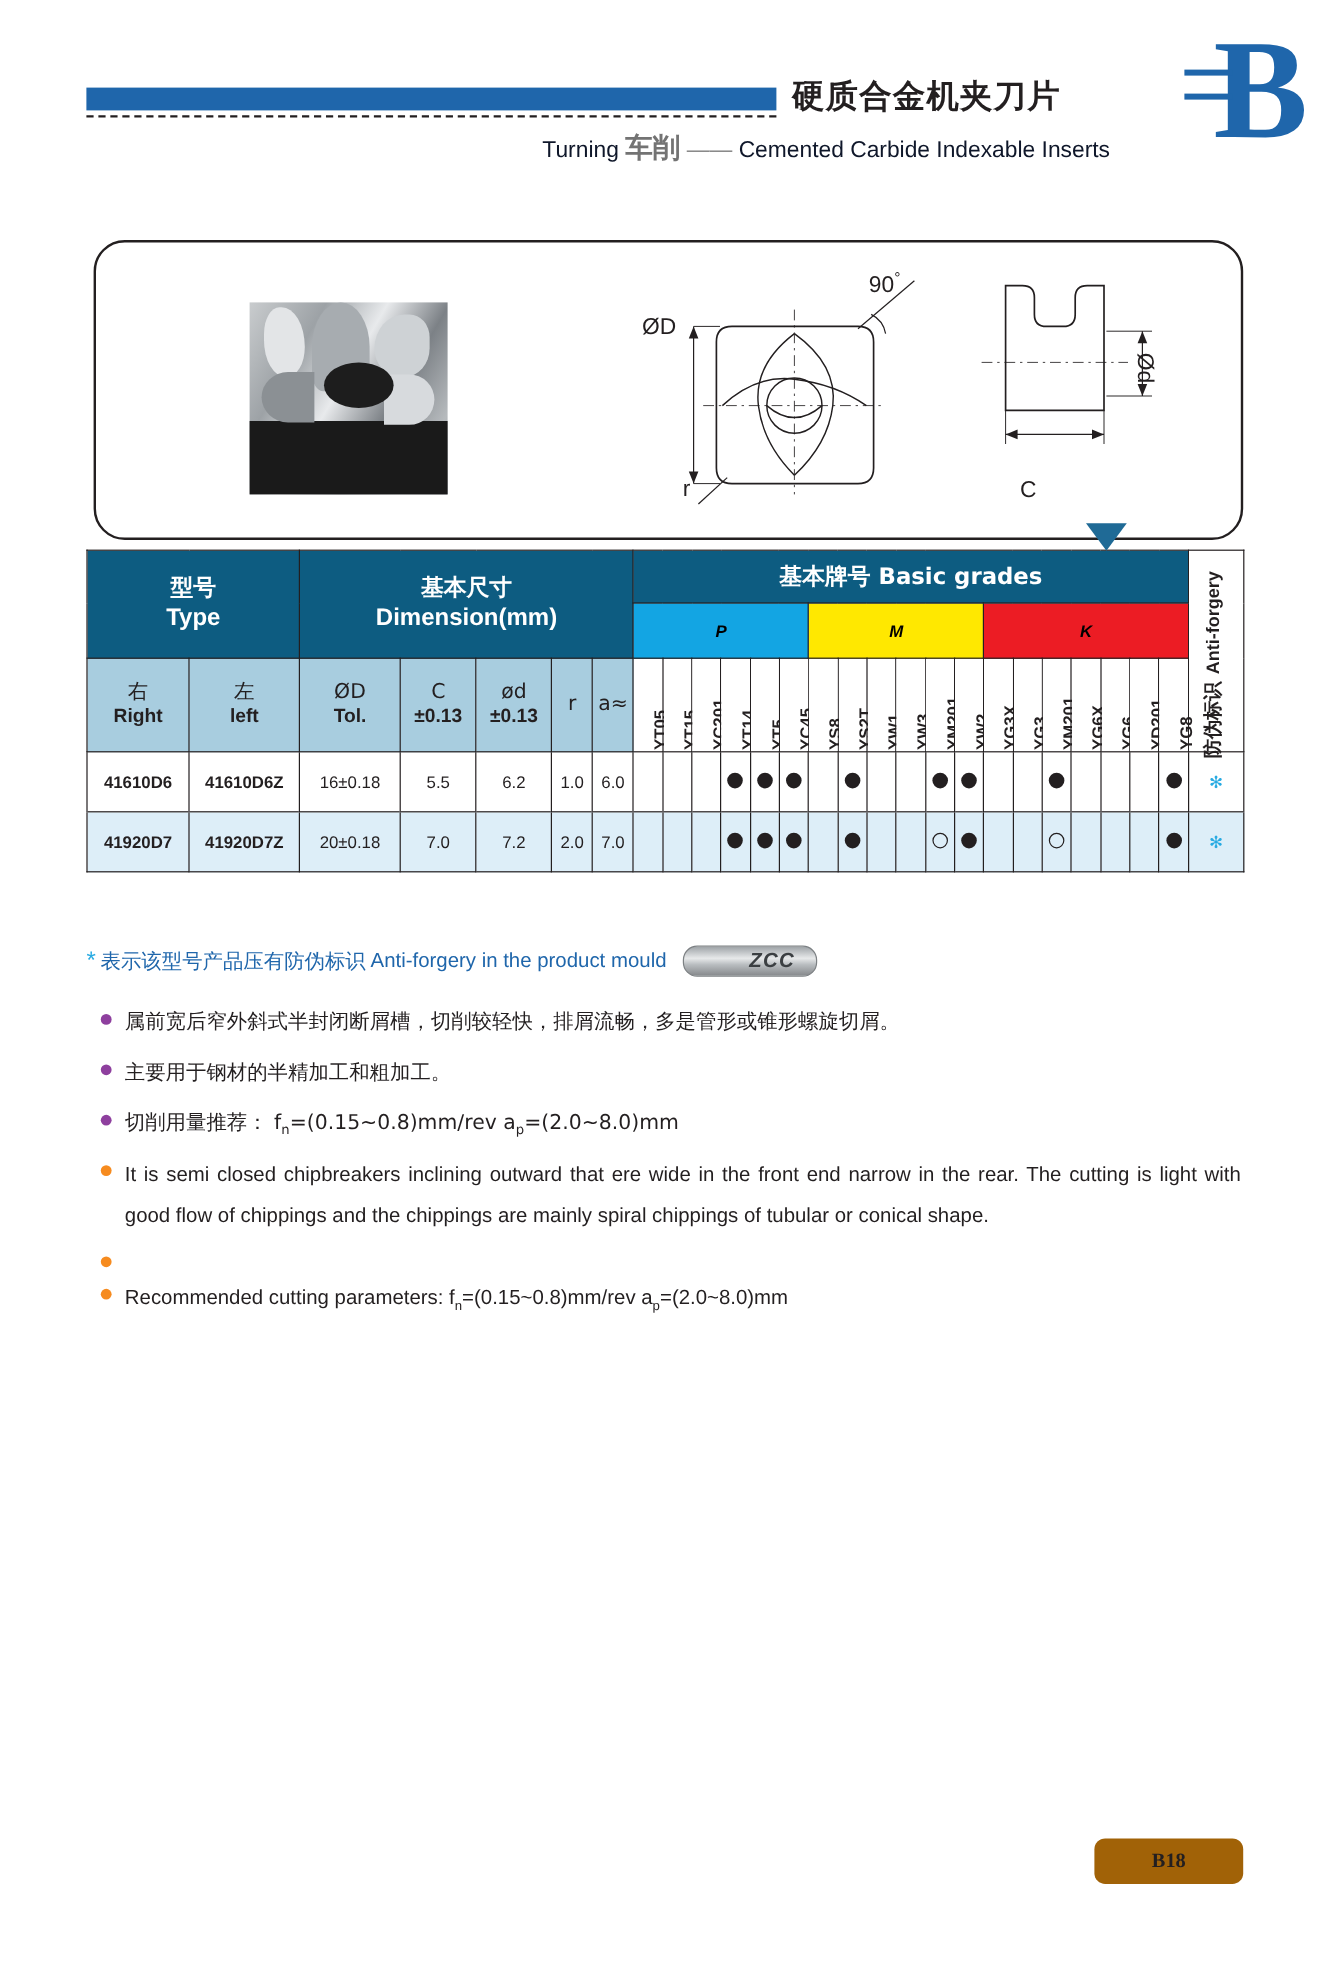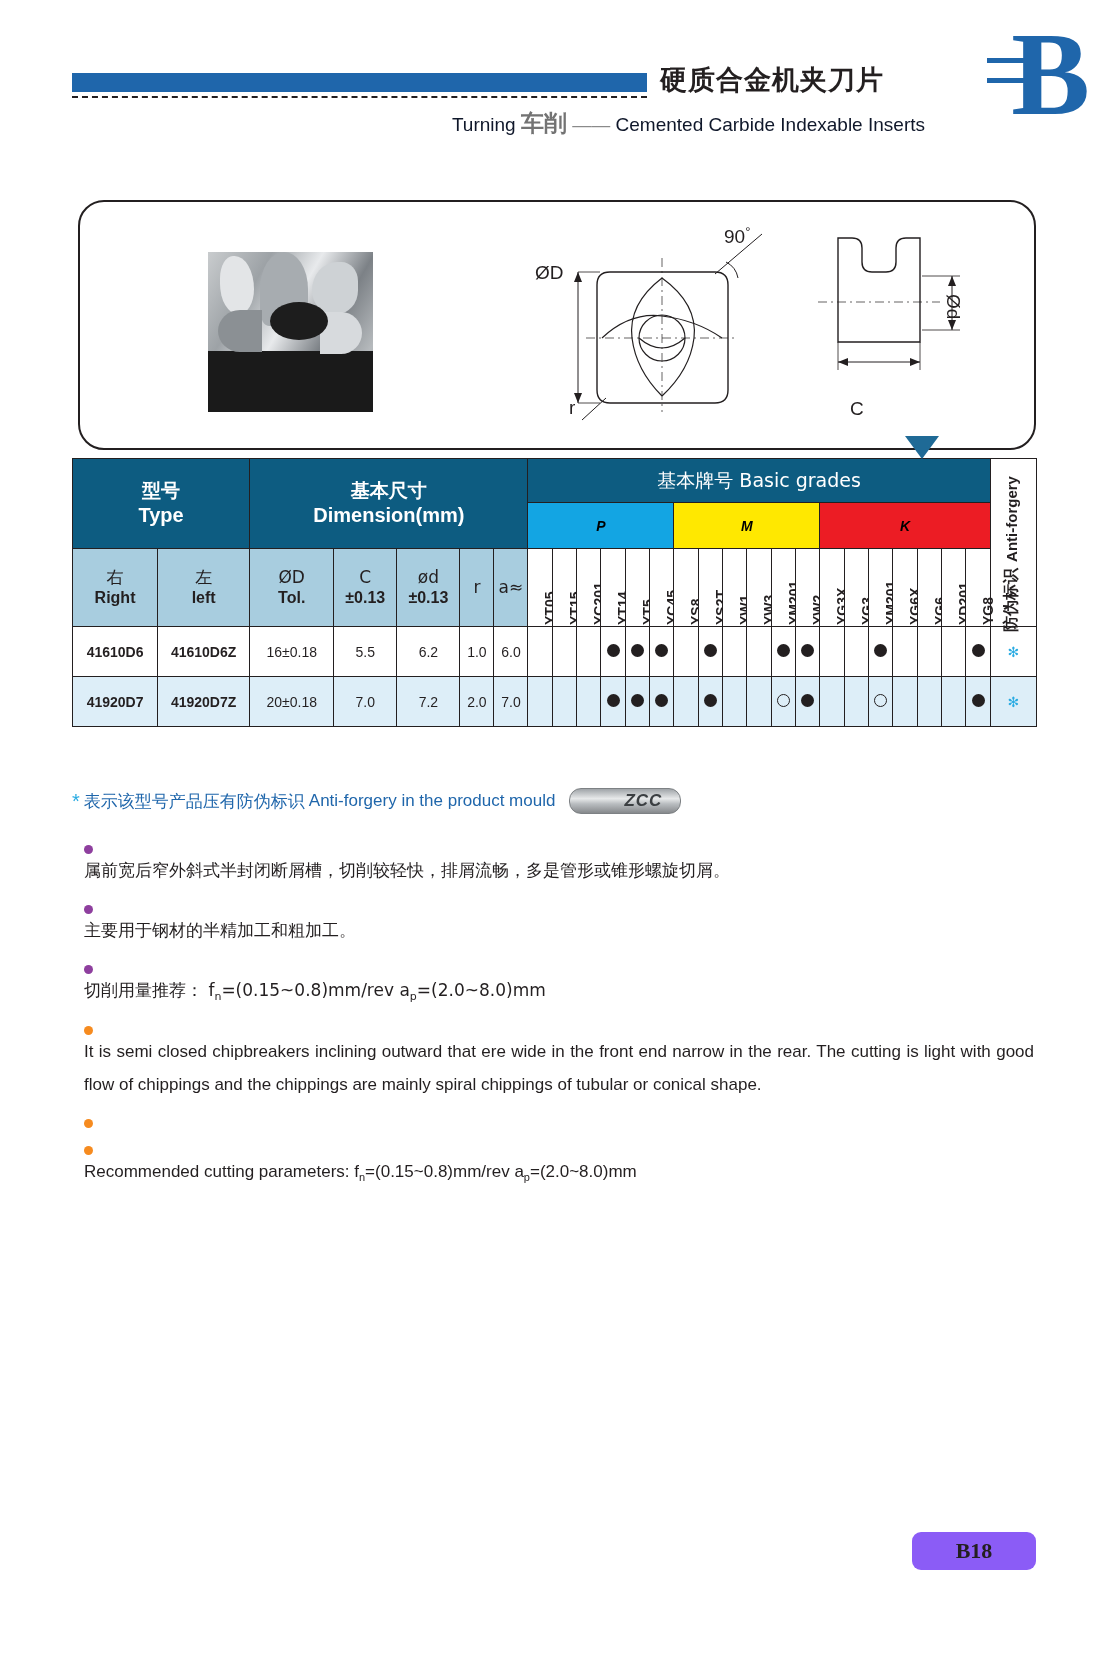--- a/index.html
+++ b/index.html
@@ -93,21 +93,21 @@
   table.main th, table.main td {
     border:1px solid #231f20; padding:0; text-align:center;
     vertical-align:middle;
     font-size:14px;
   }
   .th-dark { background:#0d5c81; color:#fff; }
   .th-dark .cn { display:block; font-size:19px; font-weight:bold;
     font-family:"DejaVu Sans","Liberation Sans",sans-serif; line-height:1.25;}
   .th-dark .en { display:block; font-size:20px; font-weight:bold; line-height:1.25;}
   .th-grades { background:#0d5c81; color:#fff; height:44px; }
-  .th-grades .txt{ font-size:19px; font-weight:normal;
+  .th-grades .txt{ font-size:19px; font-weight:bold;
     font-family:"DejaVu Sans","Liberation Sans",sans-serif;}
   .th-sub { background:#a8cddf; color:#231f20; height:78px; }
   .th-sub .cn { display:block; font-size:17px; font-weight:normal;
     font-family:"DejaVu Sans","Liberation Sans",sans-serif; line-height:1.3;}
   .th-sub .en { display:block; font-size:16px; line-height:1.3;}
   .grp-P { background:#13a5e3; color:#000; }
   .grp-M { background:#ffe800; color:#000; }
   .grp-K { background:#ec1c24; color:#000; }
   .grp-letter { font-size:27px; font-weight:bold; font-style:italic; height:46px; }
 
@@ -159,40 +159,40 @@
   }
   .zcc-logo span{
     position:absolute; inset:0; display:flex; align-items:center; justify-content:center;
     font-size:17px; font-weight:bold; font-style:italic; color:#3b3f42;
     letter-spacing:1px;
     padding-left:36px;
   }
 
   
   .bullets { position:absolute; left:84px; top:836px; width:950px; }
-  .bl { display:flex; align-items:flex-start; margin-bottom:9px;flex-direction:column; }
+  .bl { display:flex; align-items:flex-start; margin-bottom:9px; }
   .bl .bullet {
     flex:0 0 auto; width:9px;height:9px;border-radius:50%;
     margin:9px 11px 0 0;
   }
   .bullet.violet{ background:#8e3f9e; }
   .bullet.orange{ background:#f68b1f; }
   .bl .txt { font-size:17px; line-height:1.95; }
   .bl.cn .txt { font-family:"DejaVu Sans","Liberation Sans",sans-serif; }
   .bl.en .txt { color:#231f20; text-align:justify; }
   sub { font-size:11px; }
 
   
   .pageno{
     position:absolute; right:74px; bottom:84px;
     width:124px; height:38px; border-radius:9px;
-    background:#8b5cf6;
+    background:#a16207;
     display:flex; align-items:center; justify-content:center;
     font-family:"Liberation Serif", serif;
-    font-size:22px; font-weight:bold; color:#231f20;
+    font-size:17px; font-weight:bold; color:#231f20;
   }
 </style>
 </head>
 <body>
 
 <div class="header">
   <div class="hdr-bar"></div>
   <div class="hdr-dashline"></div>
   <div class="hdr-cn">硬质合金机夹刀片</div>
   <div class="hdr-sub">

